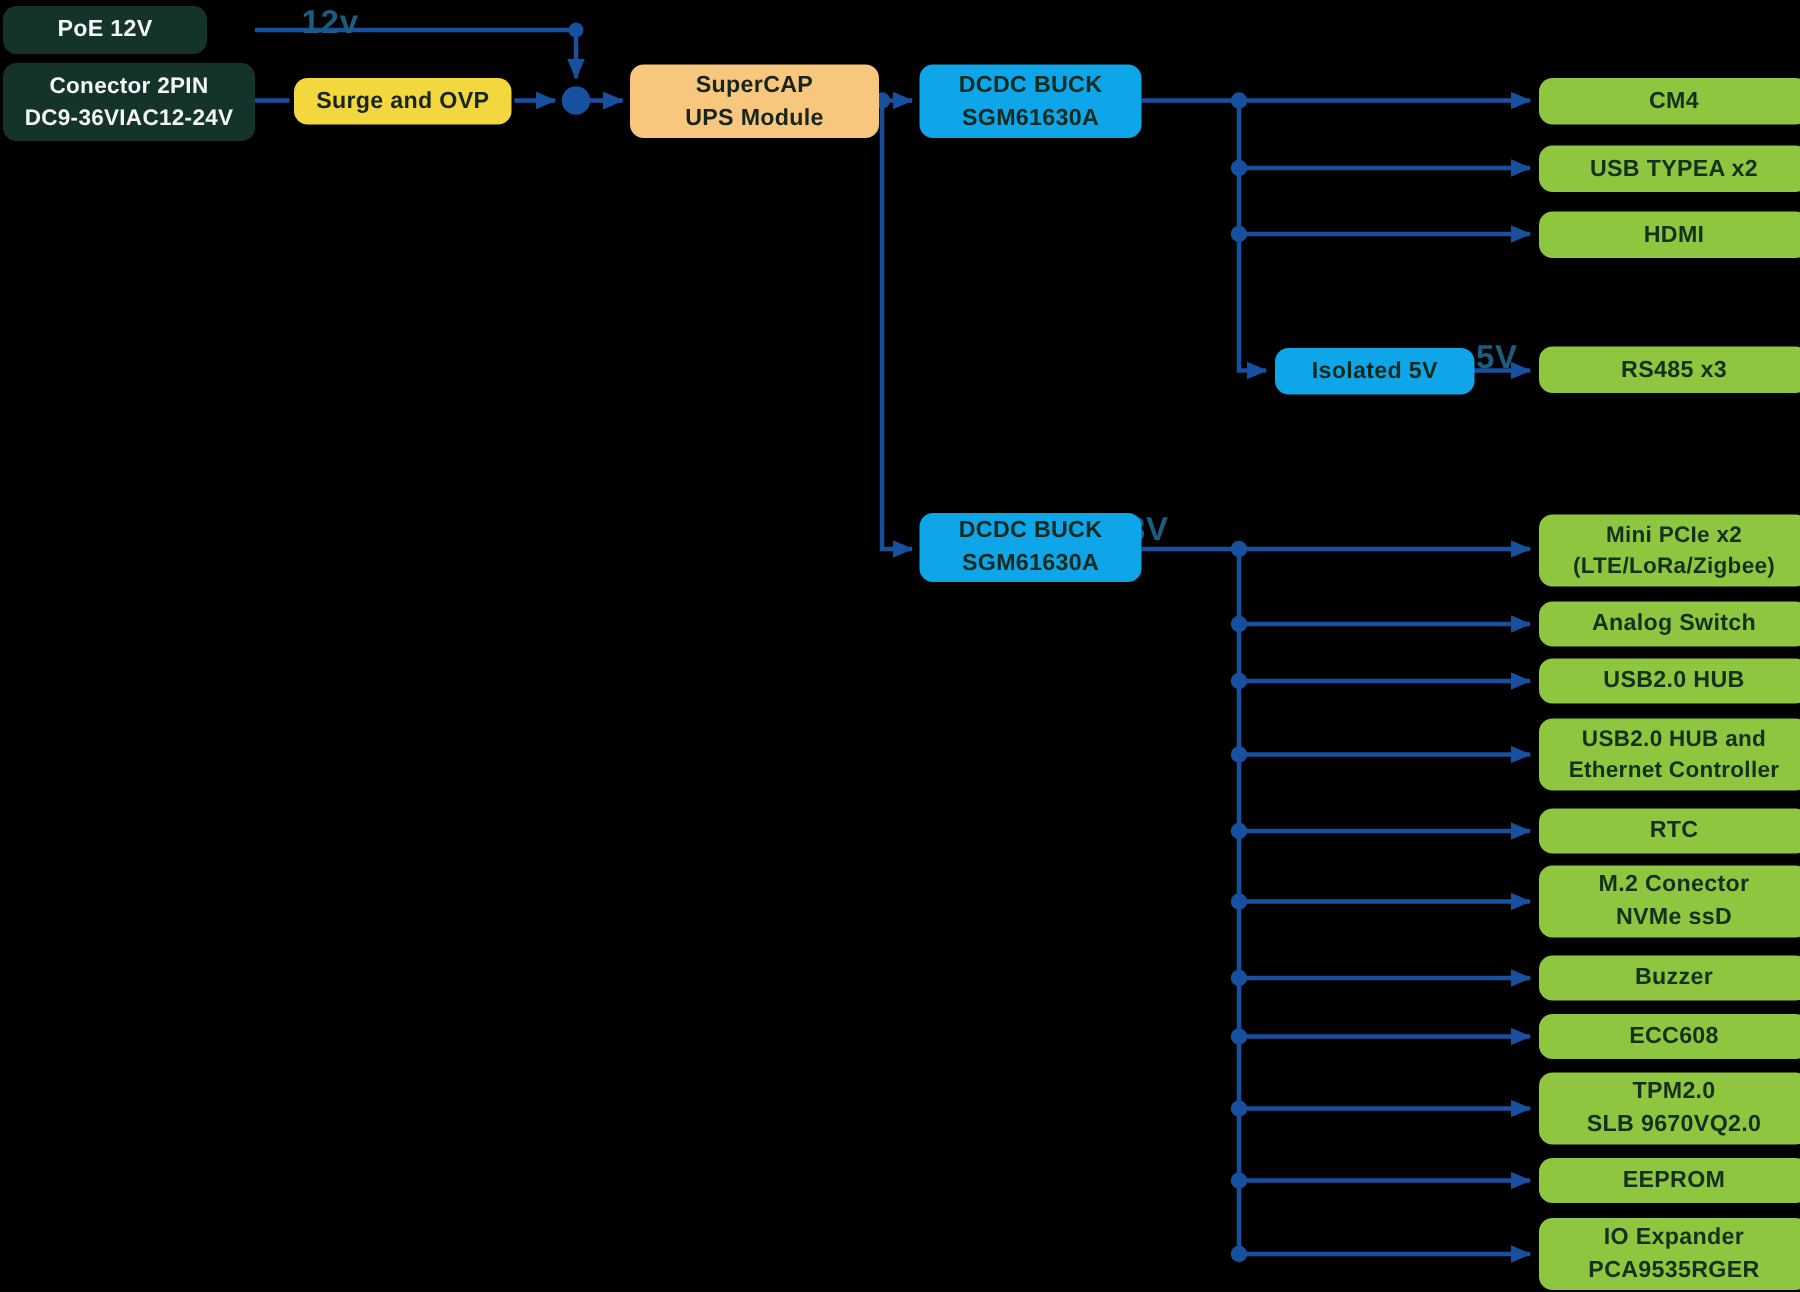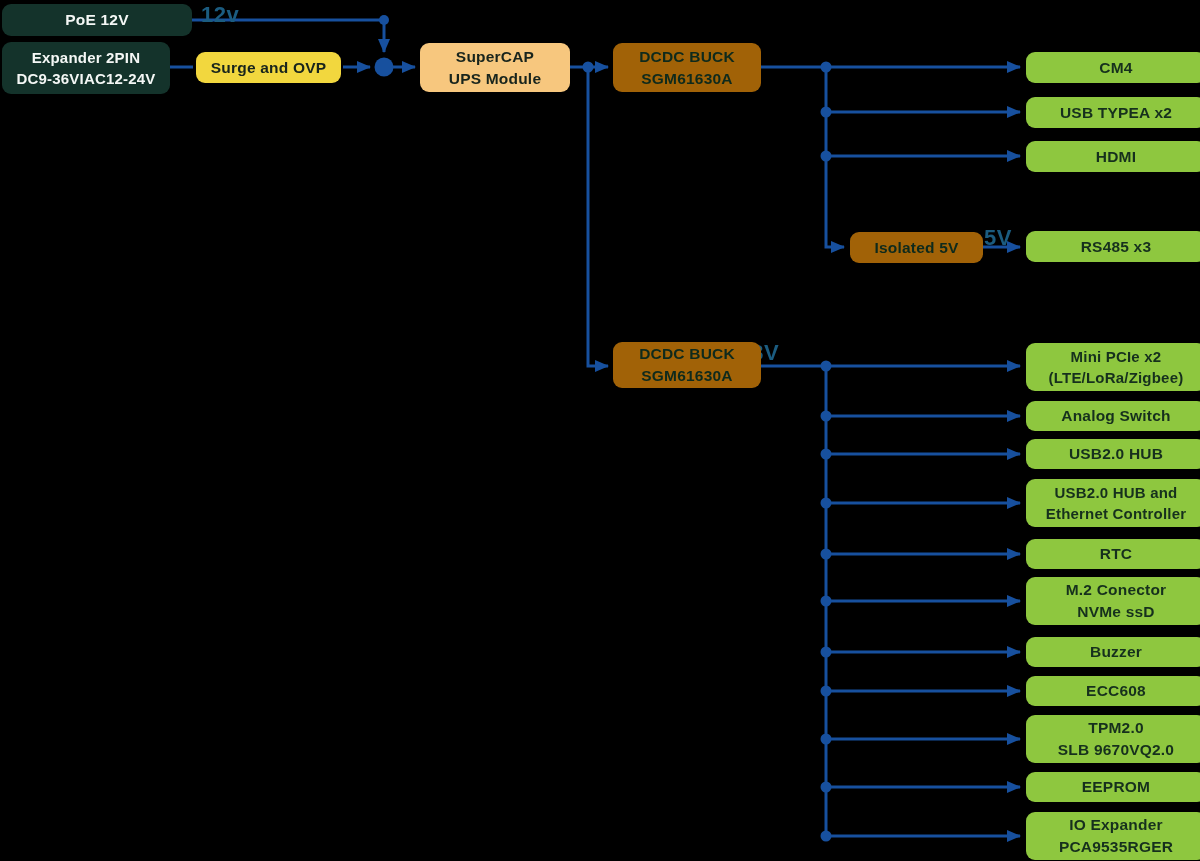--- a/index.html
+++ b/index.html
@@ -12,21 +12,21 @@
   .node {
     position:absolute; box-sizing:border-box;
     display:flex; flex-direction:column; align-items:center; justify-content:center;
     text-align:center; border-radius:9px;
     font-weight:bold; font-size:15.5px; line-height:1.4; letter-spacing:0.2px;
     padding:0 4px; white-space:nowrap;
   }
   .dark   { background:#14332b; color:#f4f7f5; }
   .yellow { background:#f2d73e; color:#18241c; }
   .orange { background:#f7c77e; color:#18241c; }
-  .green  { background:#a16207; color:#0e2a1c; }
+  .green  { background:#0ea5e9; color:#0e2a1c; }
   .lime   { background:#8ec73f; color:#16301d; }
   .vlabel {
     position:absolute; font-weight:bold; font-size:22px;
     color:#1b5c80; letter-spacing:0.5px;
   }
 </style>
 </head>
 <body>
 
 <div class="canvas">
@@ -80,32 +80,32 @@
       <circle cx="826" cy="739" r="5.5"></circle>
       <circle cx="826" cy="787" r="5.5"></circle>
       <circle cx="826" cy="836" r="5.5"></circle>
     </g>
   </svg>
 
   <div class="vlabel" style="left:201px;top:2px">12v</div>
   <div class="vlabel" style="left:984px;top:225px">5V</div>
   <div class="vlabel" style="left:732px;top:340px">3.3V</div>
 
-  <div class="node dark" style="left:2px;top:4px;width:190px;height:32px">
+  <div class="node dark" style="left:2px;top:4px;width:136px;height:32px">
     <span>PoE 12V</span>
   </div>
   <div class="node dark" style="left:2px;top:42px;width:168px;height:52px;font-size:15px">
-    <span>Expander 2PIN</span>
+    <span>Conector 2PIN</span>
     <span>DC9-36VIAC12-24V</span>
   </div>
 
   <div class="node yellow" style="left:196px;top:52px;width:145px;height:31px">
     <span>Surge and OVP</span>
   </div>
-  <div class="node orange" style="left:420px;top:43px;width:150px;height:49px">
+  <div class="node orange" style="left:420px;top:43px;width:166px;height:49px">
     <span>SuperCAP</span>
     <span>UPS Module</span>
   </div>
   <div class="node green" style="left:613px;top:43px;width:148px;height:49px">
     <span>DCDC BUCK</span>
     <span>SGM61630A</span>
   </div>
   <div class="node green" style="left:850px;top:232px;width:133px;height:31px">
     <span>Isolated 5V</span>
   </div>

